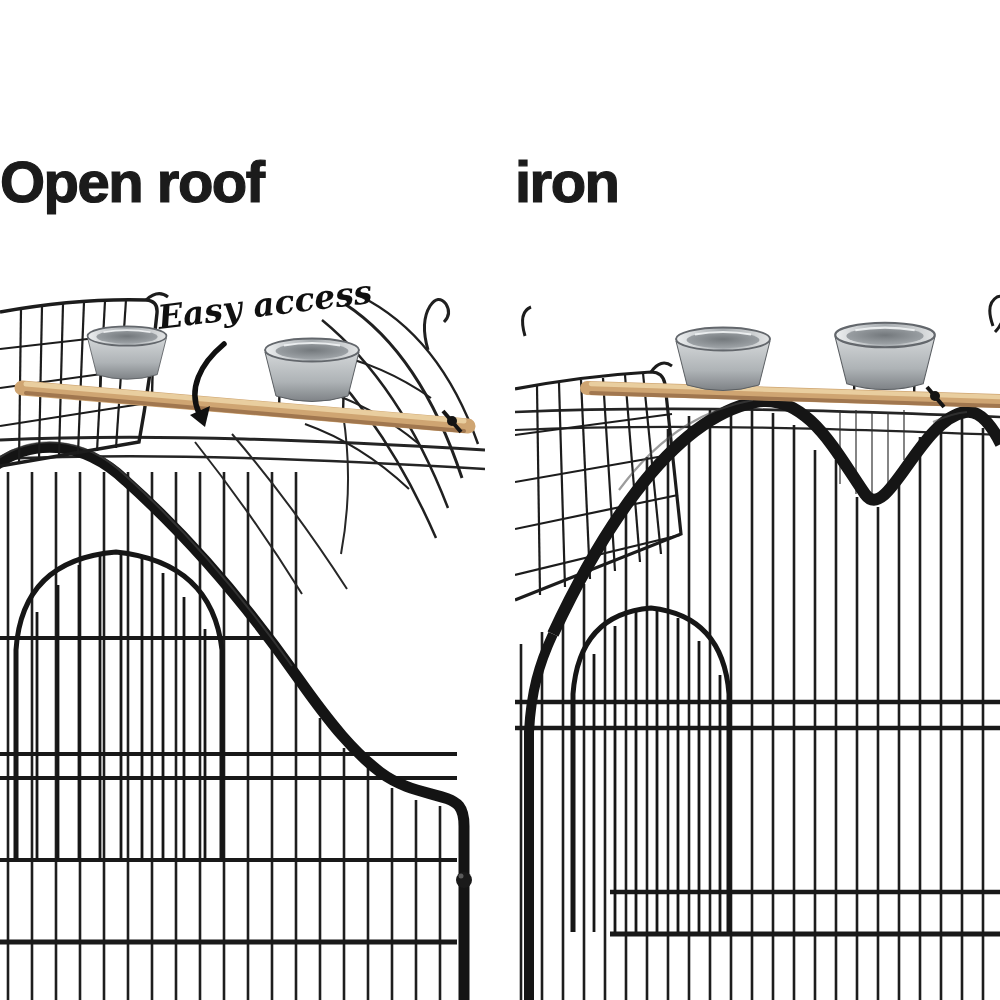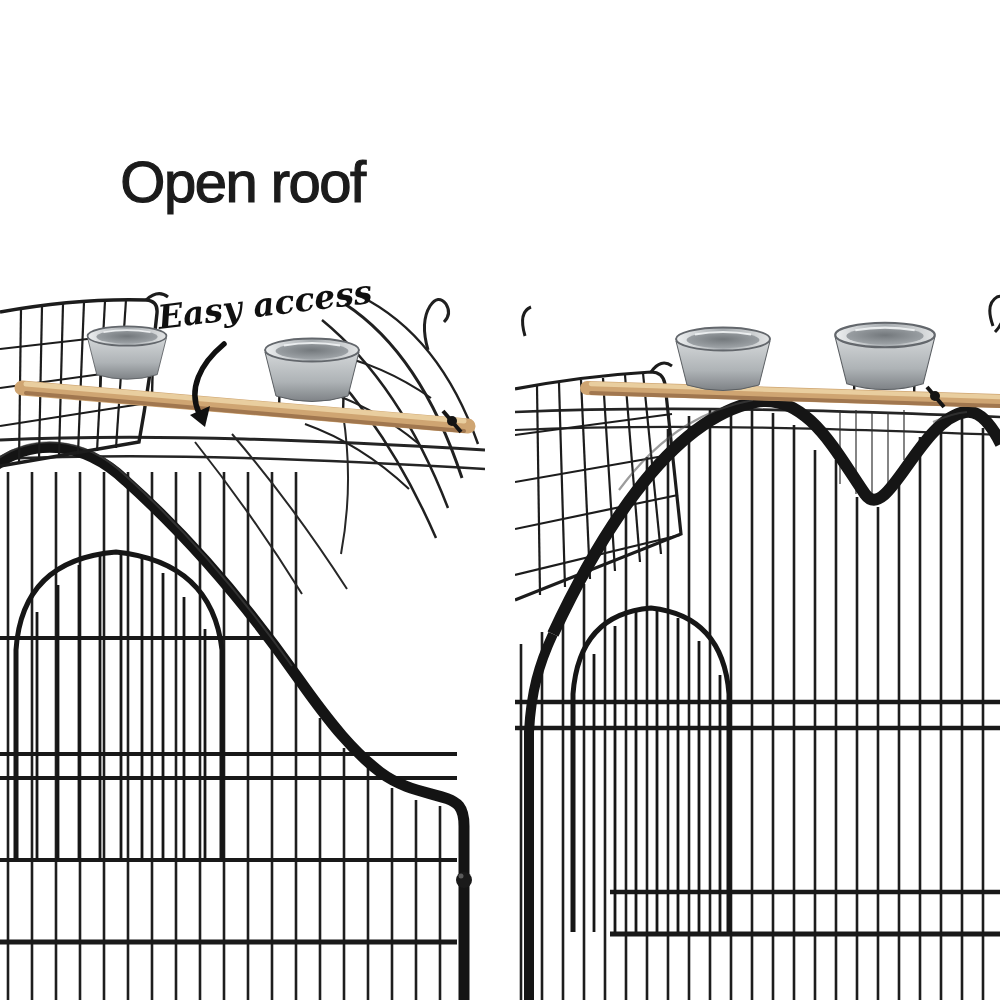--- a/index.html
+++ b/index.html
@@ -2,22 +2,22 @@
 <html><head>
 <meta charset="utf-8">
 <style>
   *{margin:0;padding:0;box-sizing:border-box}
   html,body{width:1000px;height:1000px;background:#fff;overflow:hidden;
     font-family:"Liberation Sans",sans-serif}
   .canvas{position:relative;width:1000px;height:1000px;background:#fff}
   .panel{position:absolute;top:0;height:1000px;background:#fff}
   #panel-left{left:0;width:485px}
   #panel-right{left:515px;width:485px}
-  .heading{position:absolute;top:150px;left:0;right:0;text-align:center;
-    font-weight:400;font-size:58px;line-height:64px;letter-spacing:-1.5px;
+  .heading{position:absolute;top:150px;left:0;right:0;text-align:left;
+    font-weight:700;font-size:58px;line-height:64px;letter-spacing:-1.5px;
     color:#1b1b1b;-webkit-text-stroke:1.2px #1b1b1b}
   .hl{display:block}
   .photo{position:absolute;left:0;right:0;top:292px;bottom:0}
   .photo svg{position:absolute;left:0;top:0;width:100%;height:100%;display:block}
   .annotation{position:absolute;left:158px;top:6px;white-space:nowrap;
     font-family:"DejaVu Serif",serif;font-style:italic;font-weight:700;
     font-size:33px;color:#101010;transform:rotate(-7deg);transform-origin:left center}
 </style>
 </head>
 <body>
@@ -171,20 +171,21 @@
           <polygon points="205,135 210,114 190,123" fill="#101010"></polygon>
         </g>
       </svg>
 
       <div class="annotation">Easy access</div>
     </div>
   </section>
 
   <section class="panel" id="panel-right">
     <h1 class="heading">
+      <span class="hl">iron</span>
     </h1>
 
     <div class="photo">
       <svg viewBox="0 0 485 708" preserveAspectRatio="none">
         <defs>
           <linearGradient id="steelRimR" x1="0" y1="0" x2="1" y2="0">
             <stop offset="0" stop-color="#eef0f1"></stop>
               <stop offset="0.5" stop-color="#a6abaf"></stop>
               <stop offset="1" stop-color="#e2e4e5"></stop>
           </linearGradient>

